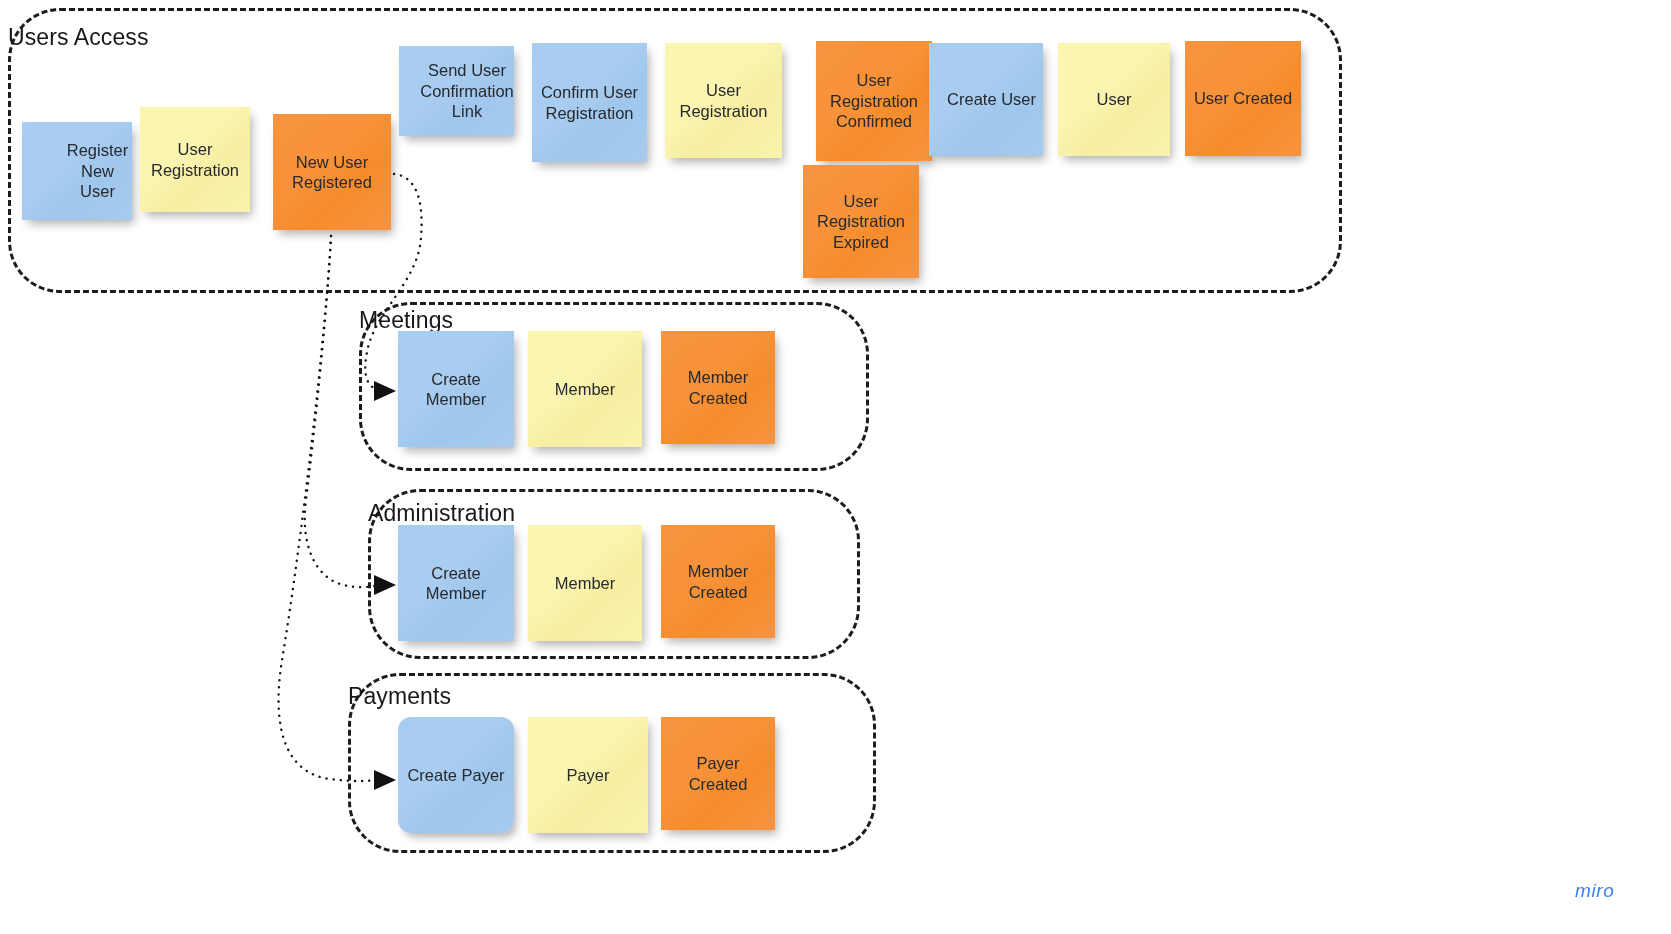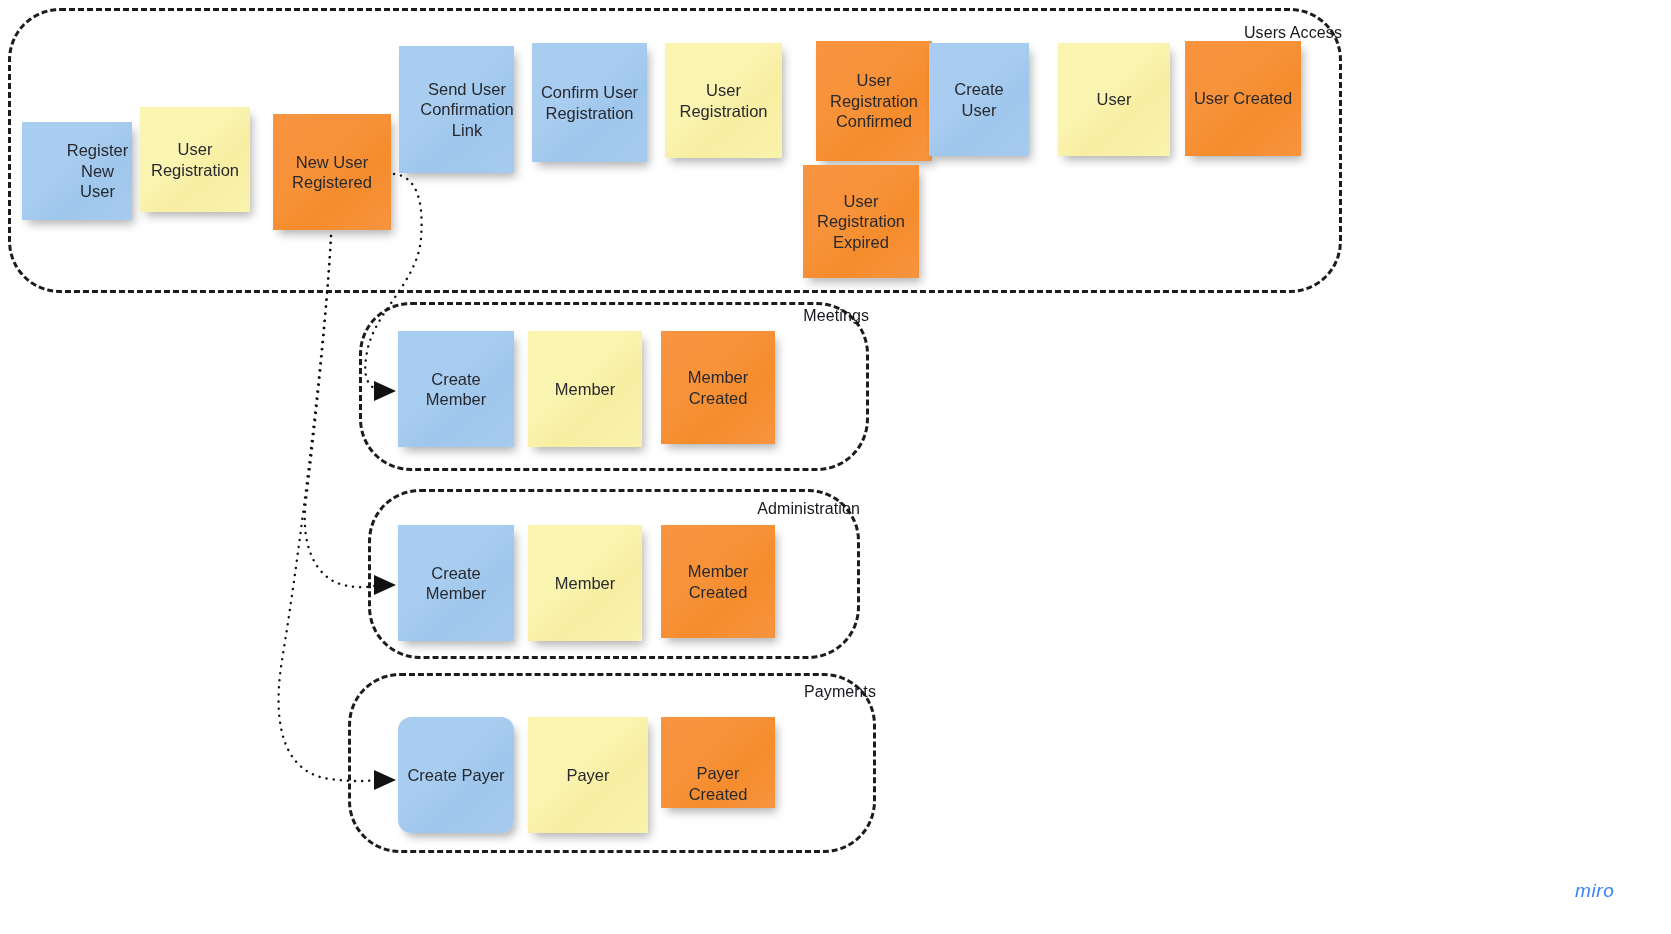--- a/index.html
+++ b/index.html
@@ -25,22 +25,22 @@
     position: absolute;
     border: 3px dashed #1c1c1c;
     border-radius: 52px;
     box-sizing: border-box;
     background: transparent;
   }
   .context-title {
     position: absolute;
     left: 0;
     right: 0;
-    text-align: right;
-    font-size: 16px;
+    text-align: left;
+    font-size: 23px;
     color: #15181c;
     letter-spacing: 0.1px;
     white-space: nowrap;
   }
 
   
   .note {
     position: absolute;
     box-sizing: border-box;
     display: flex;
@@ -96,33 +96,33 @@
       <div class="context-title" style="left: 8px; width: 1334px; top: 24px;">Users Access</div>
       <div class="note blue" style="left: 22px; top: 122px; width: 110px; height: 98px; padding-left: 48px;">
         <span class="note-text">Register New User</span>
       </div>
       <div class="note yellow" style="left: 140px; top: 107px; width: 110px; height: 105px;">
         <span class="note-text">User Registration</span>
       </div>
       <div class="note orange" style="left: 273px; top: 114px; width: 118px; height: 116px;">
         <span class="note-text">New User Registered</span>
       </div>
-      <div class="note blue" style="left: 399px; top: 46px; width: 115px; height: 127px; padding-left: 28px;">
+      <div class="note blue" style="left: 399px; top: 46px; width: 115px; height: 90px; padding-left: 28px;">
         <span class="note-text">Send User Confirmation Link</span>
       </div>
       <div class="note blue" style="left: 532px; top: 43px; width: 115px; height: 119px; padding-left: 7px;">
         <span class="note-text">Confirm User Registration</span>
       </div>
       <div class="note yellow" style="left: 665px; top: 43px; width: 117px; height: 115px;">
         <span class="note-text">User Registration</span>
       </div>
       <div class="note orange" style="left: 816px; top: 41px; width: 116px; height: 120px;">
         <span class="note-text">User Registration Confirmed</span>
       </div>
-      <div class="note blue" style="left: 929px; top: 43px; width: 100px; height: 113px; justify-content: flex-end;">
+      <div class="note blue" style="left: 929px; top: 43px; width: 114px; height: 113px; justify-content: flex-end;">
         <span class="note-text">Create User</span>
       </div>
       <div class="note yellow" style="left: 1058px; top: 43px; width: 112px; height: 113px;">
         <span class="note-text">User</span>
       </div>
       <div class="note orange" style="left: 1185px; top: 41px; width: 116px; height: 115px;">
         <span class="note-text">User Created</span>
       </div>
       <div class="note orange" style="left: 796px; top: 165px; width: 116px; height: 113px; margin-left: 7px;">
         <span class="note-text">User Registration Expired</span>
@@ -150,21 +150,21 @@
         <span class="note-text">Member Created</span>
       </div>
       <div class="context" style="left: 348px; top: 673px; width: 528px; height: 180px;"></div>
       <div class="context-title" style="left: 348px; width: 528px; top: 683px;">Payments</div>
       <div class="note blue" style="left: 398px; top: 717px; width: 116px; height: 116px; border-radius: 13px;">
         <span class="note-text">Create Payer</span>
       </div>
       <div class="note yellow" style="left: 528px; top: 717px; width: 120px; height: 116px;">
         <span class="note-text">Payer</span>
       </div>
-      <div class="note orange" style="left: 661px; top: 717px; width: 114px; height: 91px; align-items: flex-end;">
+      <div class="note orange" style="left: 661px; top: 717px; width: 114px; height: 113px;">
         <span class="note-text">Payer Created</span>
       </div>
     </div>
 
   <svg id="connectors" viewBox="0 0 1671 934" xmlns="http://www.w3.org/2000/svg">
       <path d="M 394 174 C 416 176 424 200 421 238 C 418 282 374 312 367 352 C 362 378 368 386 379 391" fill="none" stroke="#111111" stroke-width="2.4" stroke-linecap="round" stroke-dasharray="0.1 7"></path>
       <polygon points="374,381 396,391 374,401" fill="#111111"></polygon>
       <path d="M 331 236 C 328 300 316 420 306 500 C 300 546 316 576 340 584 C 356 589 370 587 379 585" fill="none" stroke="#111111" stroke-width="2.4" stroke-linecap="round" stroke-dasharray="0.1 7"></path>
       <polygon points="374,575 396,585 374,595" fill="#111111"></polygon>
       <path d="M 331 236 C 326 330 302 540 282 660 C 270 736 290 774 330 779 C 352 782 370 781 379 780" fill="none" stroke="#111111" stroke-width="2.4" stroke-linecap="round" stroke-dasharray="0.1 7"></path>

